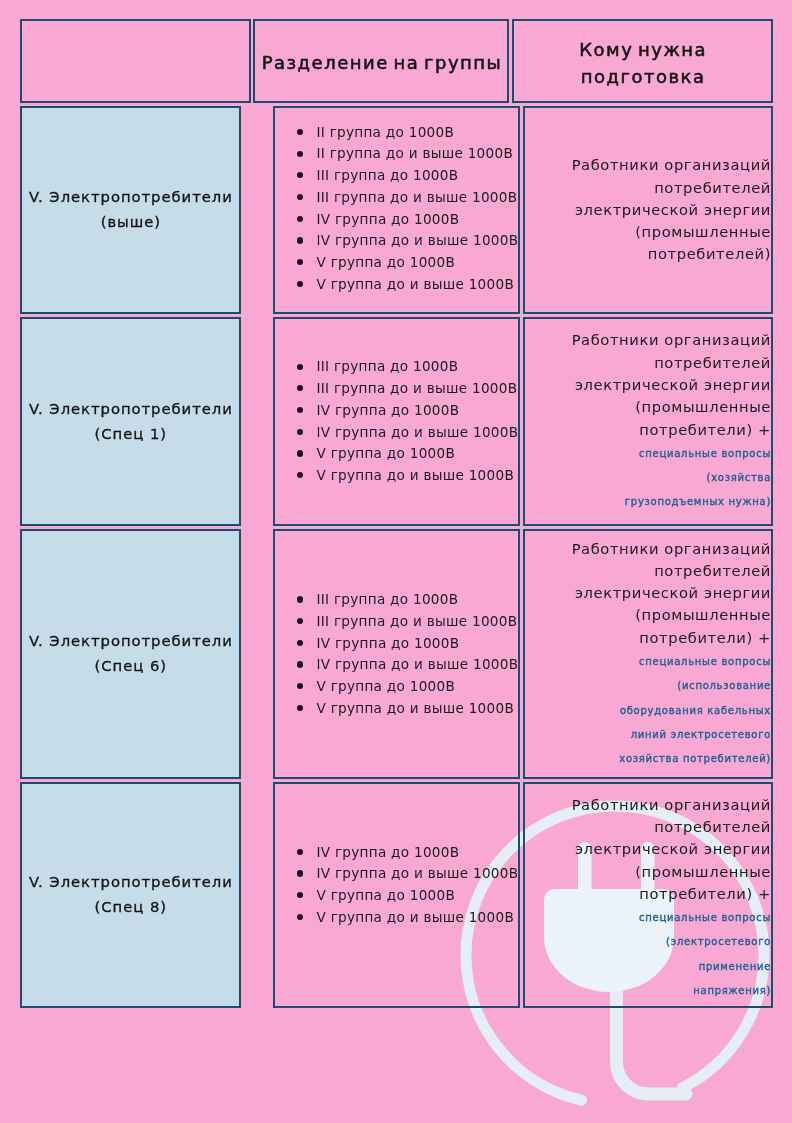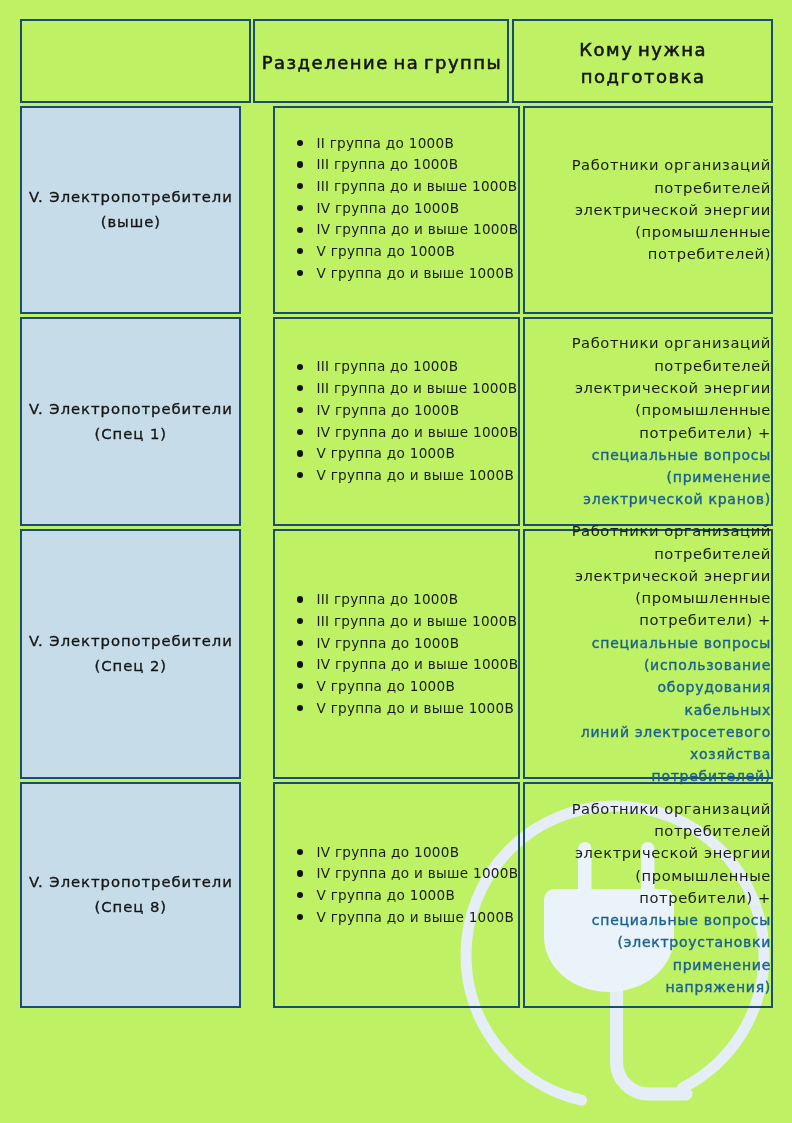--- a/index.html
+++ b/index.html
@@ -1,19 +1,19 @@
 <!DOCTYPE html>
 <html><head>
 <meta charset="utf-8">
 <style>
   html,body{margin:0;padding:0;}
   body{width:792px;height:1123px;background:#ffffff;
        font-family:"DejaVu Sans","Liberation Sans",sans-serif;overflow:hidden;
        -webkit-font-smoothing:antialiased;}
-  .page{position:relative;width:792px;height:1123px;background:#bef264;overflow:hidden;
+  .page{position:relative;width:792px;height:1123px;background:#f9a8d4;overflow:hidden;
         will-change:transform;}
 
   .watermark{position:absolute;left:0;top:0;width:792px;height:1123px;}
 
   .doc-table{position:absolute;left:20px;top:19px;width:753px;}
   .trow{display:flex;}
   .cell{box-sizing:border-box;border:2px solid #1a4e6e;background:transparent;
         display:flex;align-items:center;justify-content:center;position:relative;}
   .c1{width:241px;}
   .c2{width:267px;}
@@ -35,21 +35,21 @@
   .listcell.off2 ul{top:0px;}
   .listcell.off3 ul{top:0.3px;}
   .listcell.off4 ul{top:-10px;}
   .listcell li{font-size:13.6px;letter-spacing:0.28px;line-height:21.7px;color:#1b1b1b;
                white-space:nowrap;position:relative;}
   .listcell li:before{content:"";position:absolute;left:-19.7px;top:7.2px;width:6.2px;height:6.2px;
                       border-radius:50%;background:#121212;}
   .rcell .t{position:relative;font-size:14.7px;letter-spacing:0.6px;line-height:22.3px;
             text-align:right;color:#1b1b1b;padding-left:5px;box-sizing:border-box;width:100%;margin-left:41px;}
   .rcell.roff4 .t{top:3px;}
-  .blue{color:#1a6193;font-weight:normal;font-size:14px;letter-spacing:0.73px;
+  .blue{color:#1a6193;font-weight:normal;font-size:10px;letter-spacing:0.73px;
         -webkit-text-stroke:0.38px #1a6193;}
 </style>
 </head>
 <body>
 
 <div class="page">
 
   <svg class="watermark" viewBox="0 0 792 1123" xmlns="http://www.w3.org/2000/svg" aria-hidden="true">
     <g fill="none" stroke="#e5eef7" stroke-linecap="round" stroke-linejoin="round">
       <path stroke-width="11" d="M 581.5 1100.2 A 149 149 0 0 1 466 955 A 149 149 0 0 1 615 806
@@ -78,20 +78,21 @@
     </div>
     <div class="gapy"></div>
     <div class="trow" style="height:208px">
       <div class="cell c1 rowhead">
         <div class="t"><span>V. Электропотребители</span><br><span>(выше)</span></div>
       </div>
       <div class="gapx"></div>
       <div class="cell c2 listcell off1">
         <ul>
           <li>II группа до 1000В</li>
+          <li>II группа до и выше 1000В</li>
           <li>III группа до 1000В</li>
           <li>III группа до и выше 1000В</li>
           <li>IV группа до 1000В</li>
           <li>IV группа до и выше 1000В</li>
           <li>V группа до 1000В</li>
           <li>V группа до и выше 1000В</li>
         </ul>
       </div>
       <div class="gapx"></div>
       <div class="cell c3 rcell">
@@ -122,29 +123,29 @@
       </div>
       <div class="gapx"></div>
       <div class="cell c3 rcell">
         <div class="t">
           <span>Работники организаций</span><br>
           <span>потребителей</span><br>
           <span>электрической энергии</span><br>
           <span>(промышленные</span><br>
           <span>потребители) +</span><br>
           <span class="blue">специальные вопросы</span><br>
-          <span class="blue">(применение</span><br>
-          <span class="blue">электрической кранов)</span>
+          <span class="blue">(хозяйства</span><br>
+          <span class="blue">грузоподъемных нужна)</span>
         </div>
       </div>
     </div>
     <div class="gapy"></div>
     <div class="trow" style="height:250px">
       <div class="cell c1 rowhead">
-        <div class="t"><span>V. Электропотребители</span><br><span>(Спец 2)</span></div>
+        <div class="t"><span>V. Электропотребители</span><br><span>(Спец 6)</span></div>
       </div>
       <div class="gapx"></div>
       <div class="cell c2 listcell off3">
         <ul>
           <li>III группа до 1000В</li>
           <li>III группа до и выше 1000В</li>
           <li>IV группа до 1000В</li>
           <li>IV группа до и выше 1000В</li>
           <li>V группа до 1000В</li>
           <li>V группа до и выше 1000В</li>
@@ -182,20 +183,20 @@
       </div>
       <div class="gapx"></div>
       <div class="cell c3 rcell roff4">
         <div class="t">
           <span>Работники организаций</span><br>
           <span>потребителей</span><br>
           <span>электрической энергии</span><br>
           <span>(промышленные</span><br>
           <span>потребители) +</span><br>
           <span class="blue">специальные вопросы</span><br>
-          <span class="blue">(электроустановки</span><br>
+          <span class="blue">(электросетевого</span><br>
           <span class="blue">применение</span><br>
           <span class="blue">напряжения)</span>
         </div>
       </div>
     </div>
   </div>
 </div>
 
 </body></html>

